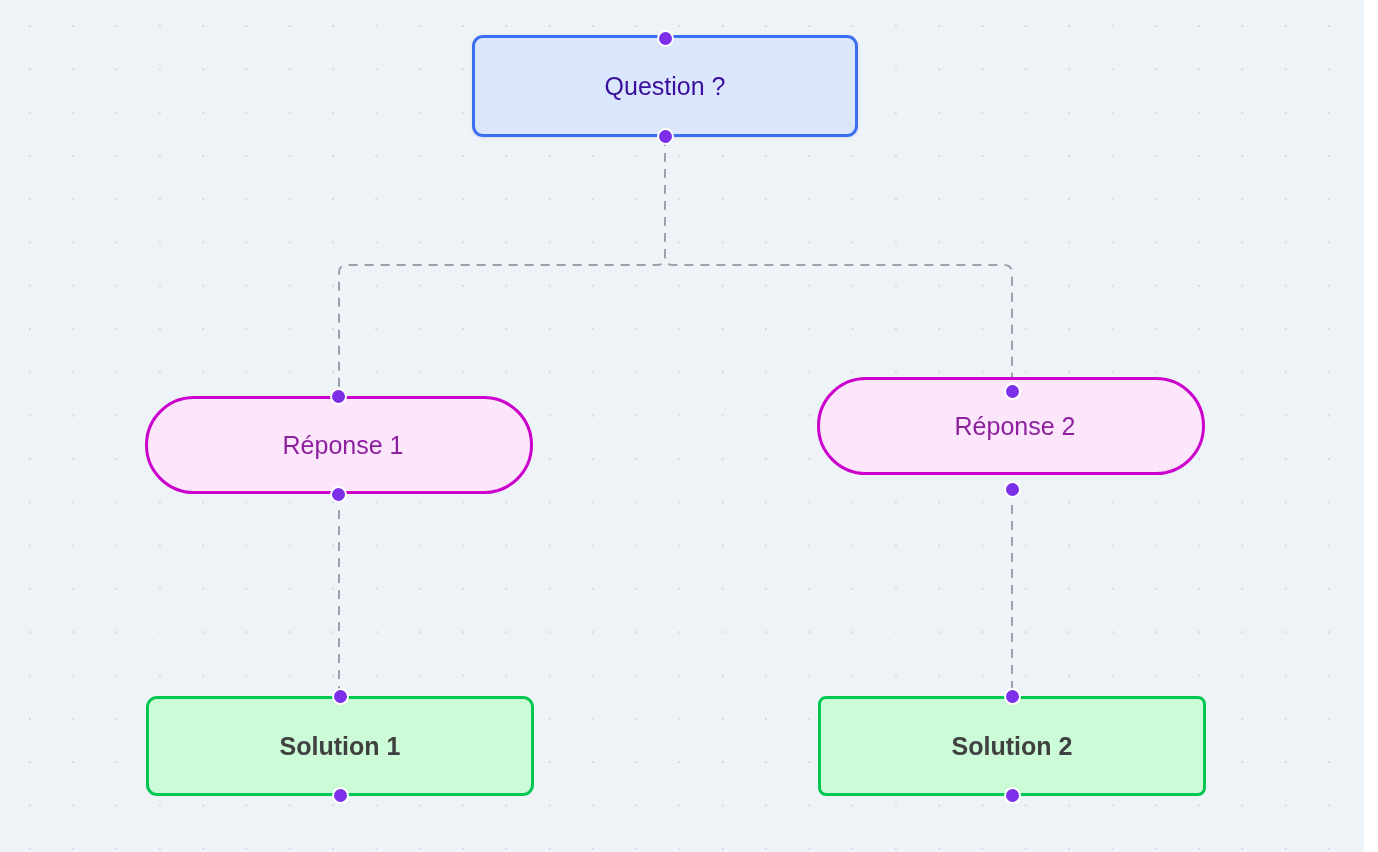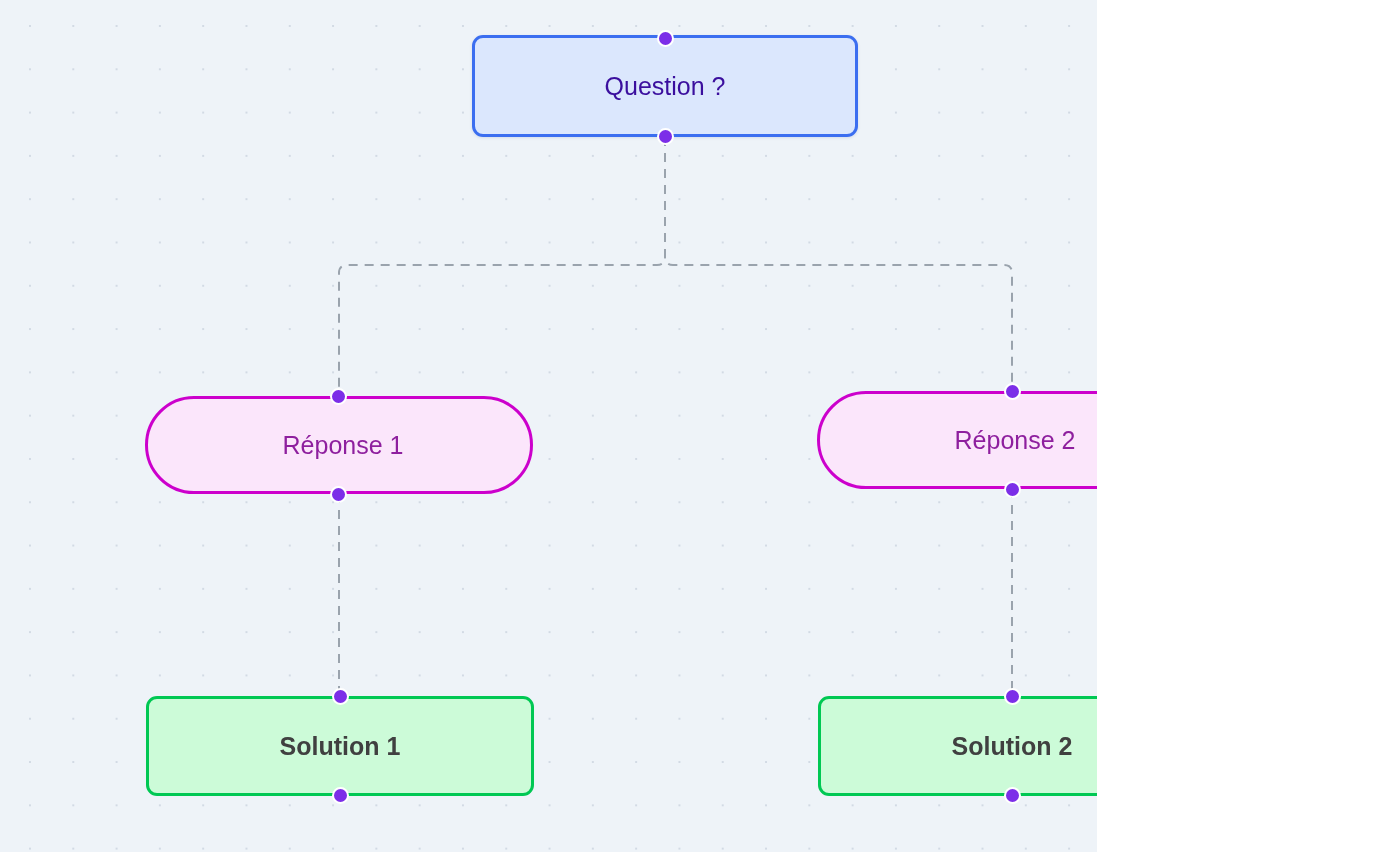--- a/index.html
+++ b/index.html
@@ -10,21 +10,21 @@
   body {
     width: 1378px;
     height: 852px;
     overflow: hidden;
     font-family: "Liberation Sans", sans-serif;
   }
 
   
   #canvas {
     position: relative;
-    width: 1097px;
+    width: 1364px;
     height: 852px;
     background-color: #eef3f8;
     background-image: radial-gradient(circle at 1px 1px, #d2dae4 1.2px, transparent 1.3px);
     background-size: 43.3px 43.3px;
     background-position: 29px 25px;
     overflow: hidden;
   }
 
   
   #edges {
@@ -84,37 +84,37 @@
     border: 3px solid #cc00cc;
     border-radius: 999px;
   }
   .node-reponse .node-label {
     color: #8e1f9e;
     font-size: 25px;
     font-weight: 400;
     margin-left: 8px;
   }
   .node-reponse-1 { left: 145px; top: 396px; }
-  .node-reponse-2 { left: 817px; top: 391px; }
+  .node-reponse-2 { left: 817px; top: 377px; }
 
   
   .node-solution {
     width: 388px;
     height: 100px;
     background: #ccfbd8;
     border: 3px solid #00c853;
     border-radius: 11px;
   }
   .node-solution .node-label {
     color: #404040;
     font-size: 25px;
     font-weight: bold;
   }
   .node-solution-1 { left: 146px; top: 696px; }
-  .node-solution-2 { left: 818px; top: 696px; }
+  .node-solution-2 { left: 818px; top: 696px; border-radius: 8px; }
 
   
   .handle {
     position: absolute;
     z-index: 3;
     width: 17px;
     height: 17px;
     margin-left: -8.5px;
     margin-top: -8.5px;
     border-radius: 50%;

